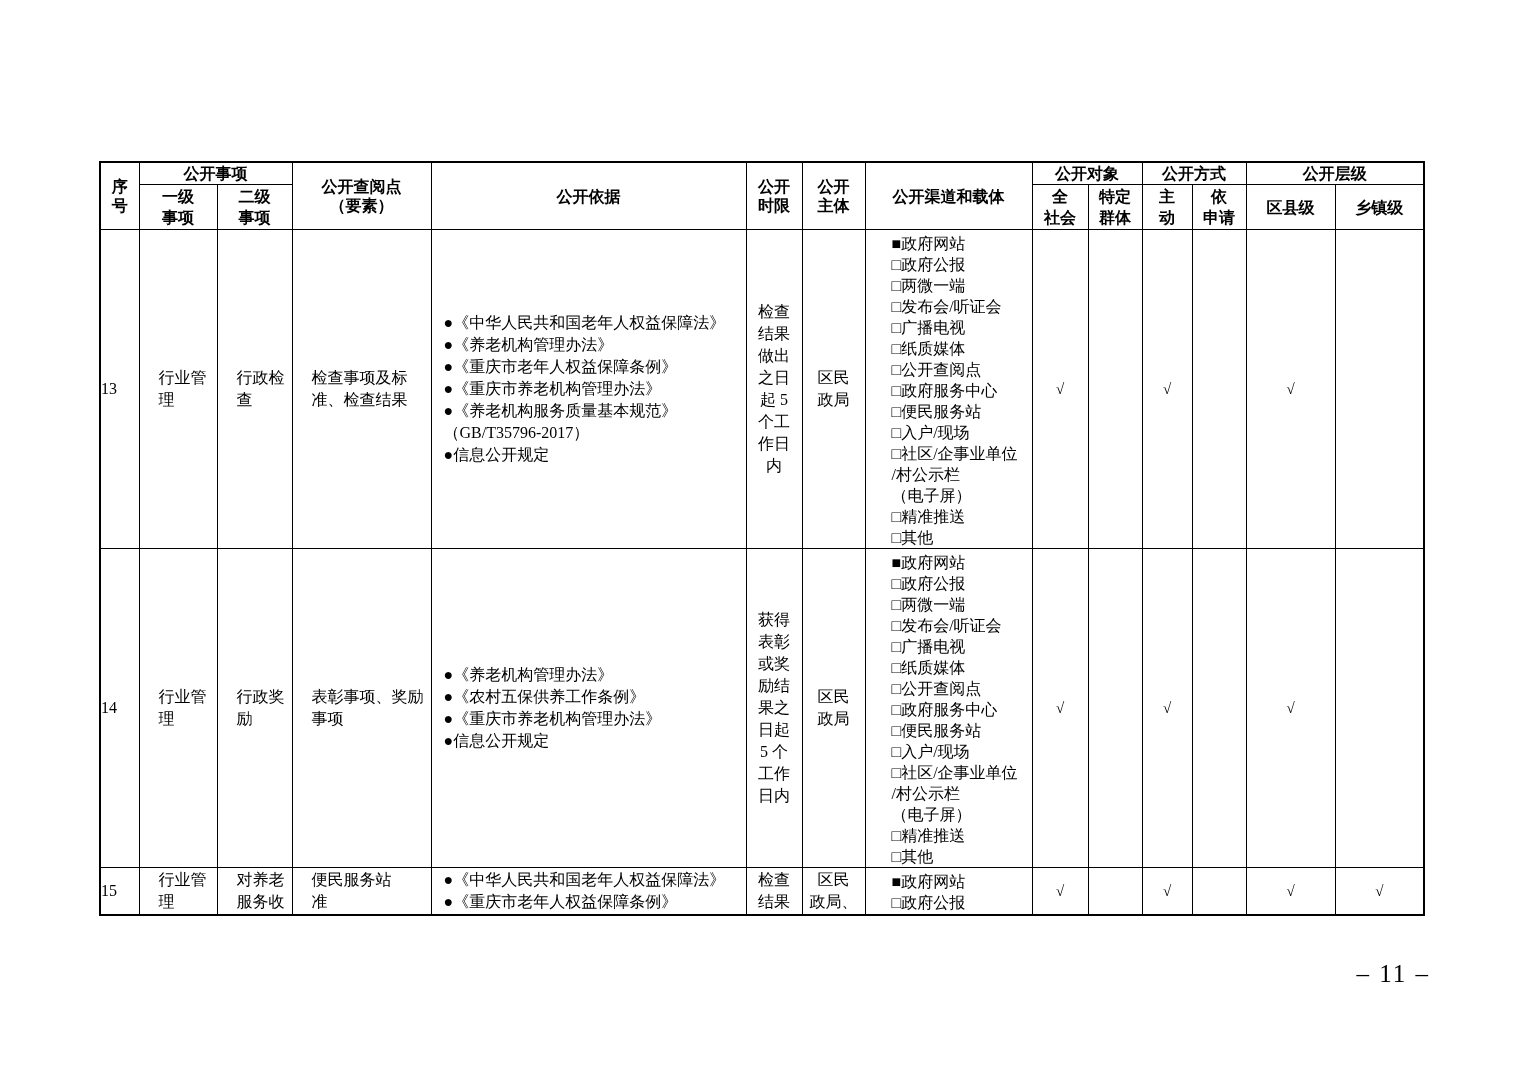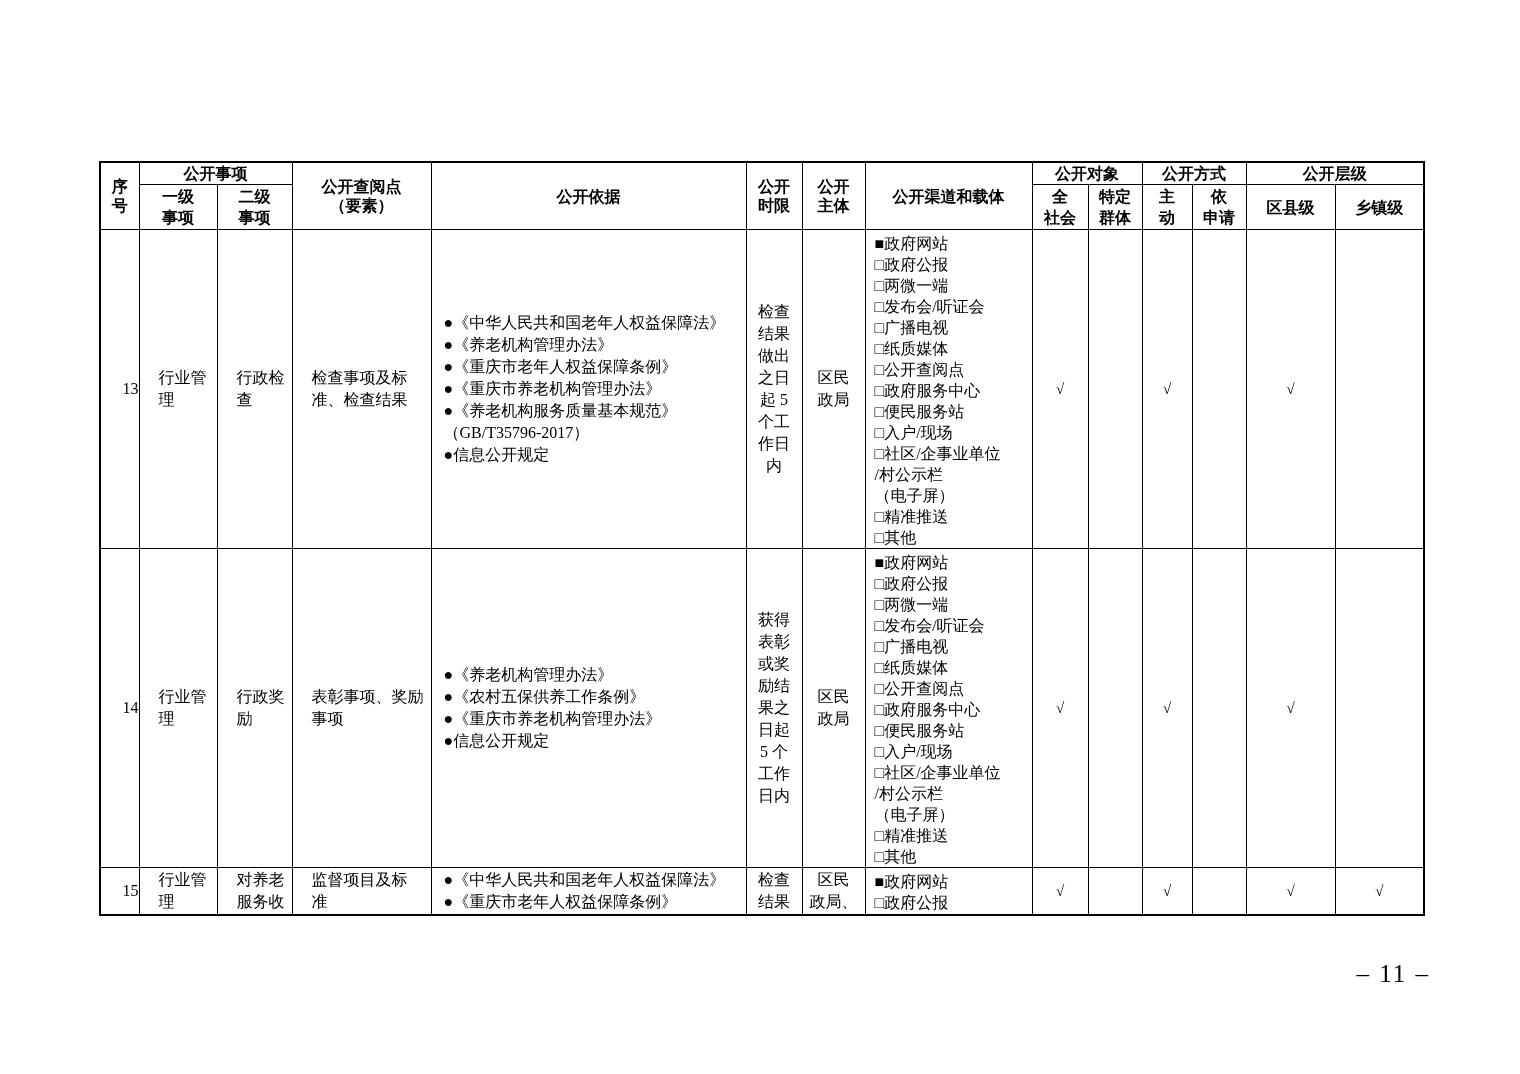--- a/index.html
+++ b/index.html
@@ -25,26 +25,26 @@
   }
   th { font-weight:bold; text-align:center; vertical-align:middle; }
   tr.h1 th { height:21px; line-height:19px; }
   tr.h2 th { height:44px; line-height:21px; }
 
   tbody td { vertical-align:middle; line-height:22px; }
   tr.row13 { height:318px; }
   tr.row14 { height:316px; }
   tr.row15 { height:47px; }
 
-  td.c-serial   { text-align:right; }
+  td.c-serial   { text-align:left; }
   td.c-text     { text-align:left; padding-left:19px; padding-right:4px; }
   td.c-basis    { text-align:left; padding-left:12px; padding-right:4px; }
   td.c-time     { text-align:center; }
   td.c-subject  { text-align:center; }
-  td.c-channels { text-align:left; vertical-align:top; padding:3px 2px 0 9px; line-height:21px; }
+  td.c-channels { text-align:left; vertical-align:top; padding:3px 2px 0 26px; line-height:21px; }
   td.c-check    { text-align:center; font-size:15px; }
 
   .page-number {
     position:absolute; left:1320px; top:960px; width:110px;
     text-align:right; font-size:25px; letter-spacing:2px;
   }
 </style>
 </head>
 <body>
 
@@ -193,21 +193,21 @@
         <td class="c-check"></td>
         <td class="c-check">√</td>
         <td class="c-check"></td>
       </tr>
       <tr class="row15">
         <td class="c-serial">15</td>
         <td class="c-text">行业管
 理</td>
         <td class="c-text">对养老
 服务收</td>
-        <td class="c-text">监督项目及标
+        <td class="c-text">便民服务站
 准</td>
         <td class="c-basis">●《中华人民共和国老年人权益保障法》
 ●《重庆市老年人权益保障条例》</td>
         <td class="c-time">检查
 结果</td>
         <td class="c-subject">区民
 政局、</td>
         <td class="c-channels">■政府网站
 □政府公报</td>
         <td class="c-check">√</td>

